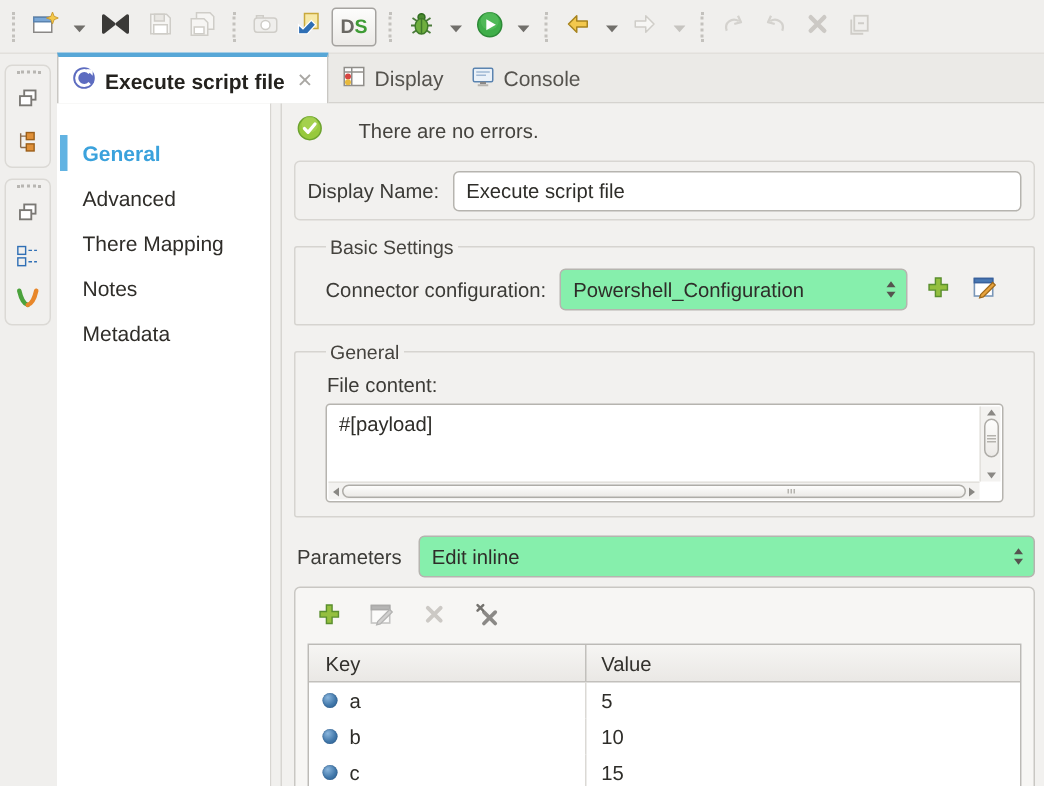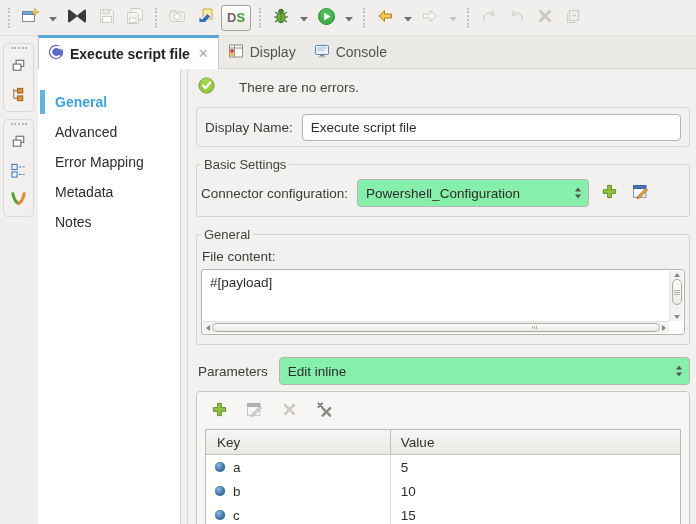--- a/index.html
+++ b/index.html
@@ -49,21 +49,21 @@
   
   .content { position:absolute; left:187px; top:69px; right:0; bottom:0; background:#f2f1ef;
     border-left:1px solid #d7d5d1; padding:8px 6px 0 8px; overflow:hidden; }
   .status-row { display:flex; align-items:center; gap:24px; height:20px; margin:0 0 10px 2px;
     font-size:13.5px; color:#45433e; }
   .dn-row { border:1px solid #d8d6d2; border-radius:4px; height:40px; display:flex;
     align-items:center; padding:0 8px; gap:9px; margin-bottom:10px; font-size:13.5px; }
   .text-input { flex:1; height:27px; border:1px solid #b6b4af; border-radius:4px; background:#fff;
     font-size:13.5px; color:#2e2d29; padding:0 8px; font-family:inherit; }
   fieldset.group { border:1px solid #d6d4d0; border-radius:2px; margin:0 0 10px;
-    padding:5px 4px 9px; }
+    padding:5px 20px 9px; }
   fieldset.group legend { font-size:13px; color:#45433e; padding:0 3px; }
   .bs-row { display:flex; align-items:center; gap:9px; padding-top:2px; }
   .lbl { font-size:13.5px; color:#3c3b37; }
   .combo { position:relative; height:28px; border:1px solid #b6b4af; border-radius:4px;
     background:#86efac; display:flex; align-items:center; padding:0 24px 0 8px; font-size:13.5px; color:#2e2d29; }
   .combo.w { width:232px; } .combo.grow { flex:1; }
   .spin { position:absolute; right:7px; top:50%; transform:translateY(-50%); display:flex;
     flex-direction:column; gap:3px; }
   .spin .u { width:0; height:0; border-left:3.5px solid transparent; border-right:3.5px solid transparent;
     border-bottom:4px solid #55534f; }
@@ -329,27 +329,27 @@
   </div>
 
   <div class="nav">
     <div class="nav-item active">
         <span>General</span>
       </div>
     <div class="nav-item">
         <span>Advanced</span>
       </div>
     <div class="nav-item">
-        <span>Error Mapping</span>
+        <span>There Mapping</span>
+      </div>
+    <div class="nav-item">
+        <span>Notes</span>
       </div>
     <div class="nav-item">
         <span>Metadata</span>
-      </div>
-    <div class="nav-item">
-        <span>Notes</span>
       </div>
   </div>
   <div class="sash"></div>
 
   <div class="content">
 
     <div class="status-row">
       <span><svg width="17" height="17" viewBox="0 0 17 17">
             <circle cx="8.5" cy="8.5" r="7.6" fill="#97c93d" stroke="#6da32f"></circle>
             <circle cx="8.5" cy="6" r="5.5" fill="#aed75a" opacity="0.6"></circle>

